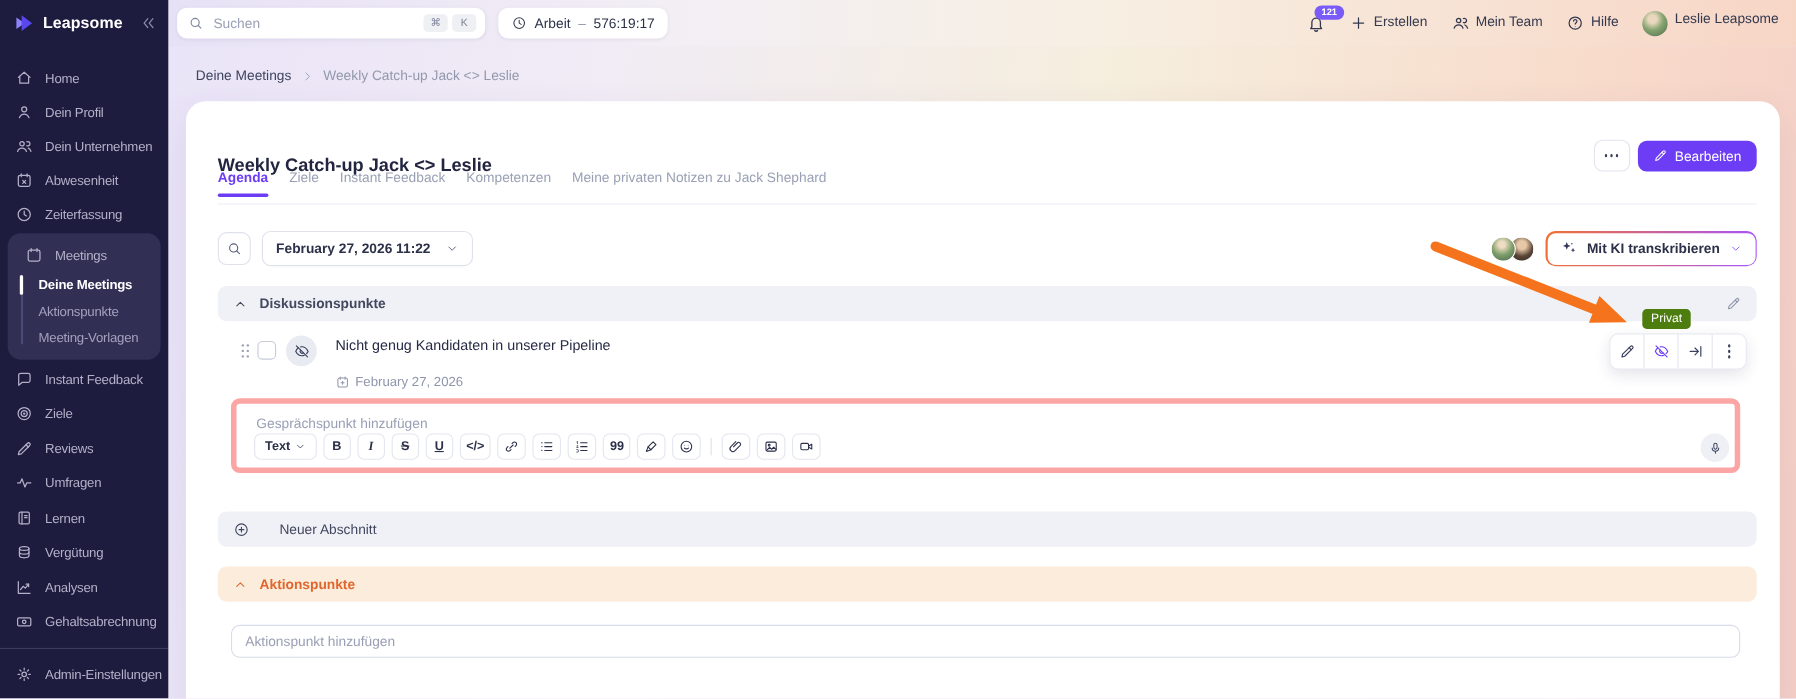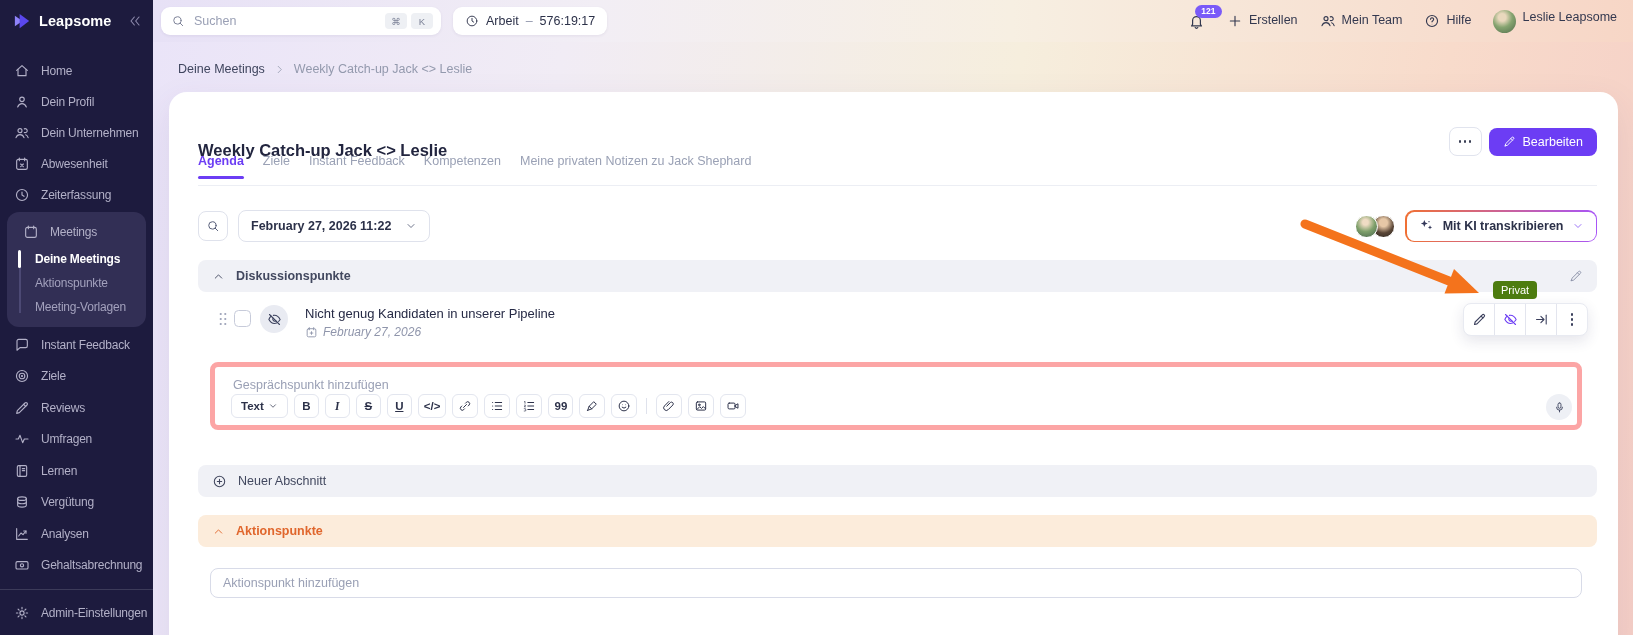--- a/index.html
+++ b/index.html
@@ -113,21 +113,21 @@
   .kebab i{width:2.6px;height:2.6px;border-radius:50%;background:#3a3f5c;}
 
   .item-row{position:absolute;left:49px;top:213px;display:flex;align-items:flex-start;}
   .drag{width:10px;height:16px;margin-top:6px;color:#9ca2b8;cursor:grab;}
   .chk{width:15px;height:15px;border:1.5px solid #c7cbda;border-radius:4.5px;background:#fff;margin:5px 0 0 6px;cursor:pointer;}
   .eye-circle{width:28px;height:28px;border-radius:50%;background:#e9ebf2;display:flex;align-items:center;
     justify-content:center;color:#3c425e;margin-left:9px;}
   .eye-circle .ic{width:15px;height:15px;}
   .item-text{margin-left:17px;margin-top:1px;}
   .item-title{font-size:13px;color:#262a45;cursor:pointer;}
-  .item-date{display:flex;align-items:center;gap:5px;margin-top:4px;font-size:12px;color:#8f95ab;font-style:italic;}
+  .item-date{display:flex;align-items:center;gap:5px;margin-top:19px;font-size:12px;color:#8f95ab;}
   .item-date .ic{width:13px;height:13px;}
 
   .editor{position:absolute;left:41px;right:36px;top:270px;height:68px;border:5px solid #fca5a5;border-radius:8px;
     background:#fff;box-sizing:border-box;}
   .editor-input{position:absolute;left:16px;right:60px;top:8px;height:18px;border:0;outline:0;font-size:12.5px;
     color:#2c3149;font-family:inherit;background:transparent;}
   .editor-input::placeholder{color:#9aa0b5;}
   .etools{position:absolute;left:16px;bottom:7px;display:flex;align-items:center;gap:6px;}
   .tbtn{height:24px;min-width:25px;padding:0 5px;border:1px solid #e3e6ef;border-radius:6px;background:#fff;
     display:flex;align-items:center;justify-content:center;font-size:11.5px;font-weight:600;color:#2c3149;
@@ -138,21 +138,21 @@
   .t-under{text-decoration:underline;}
   .tsep{width:1px;height:16px;background:#dfe2ec;margin:0 3px;}
   .mic-circle{position:absolute;right:5px;bottom:5px;width:26px;height:26px;border-radius:50%;background:#eef0f5;
     display:flex;align-items:center;justify-content:center;color:#3c425e;cursor:pointer;}
   .mic-circle .ic{width:13px;height:13px;}
 
   .plain-input{position:absolute;left:41px;right:36px;top:476px;height:30px;border:1px solid #d8dbe8;border-radius:8px;
     background:#fff;box-sizing:border-box;padding:0 12px;font-size:12.5px;color:#2c3149;outline:0;font-family:inherit;}
   .plain-input::placeholder{color:#9aa0b5;}
 
-  .newsec{top:373px;}
+  .newsec{top:373px;gap:16px;}
   .newsec .plus-ic{width:15px;height:15px;color:#42485f;}
   .discbar{top:168px;}
   .actbar{top:423px;height:29px;}
 
   .annot{position:absolute;inset:0;z-index:60;pointer-events:none;}
 </style>
 </head>
 <body>
 
 <div class="stage">

